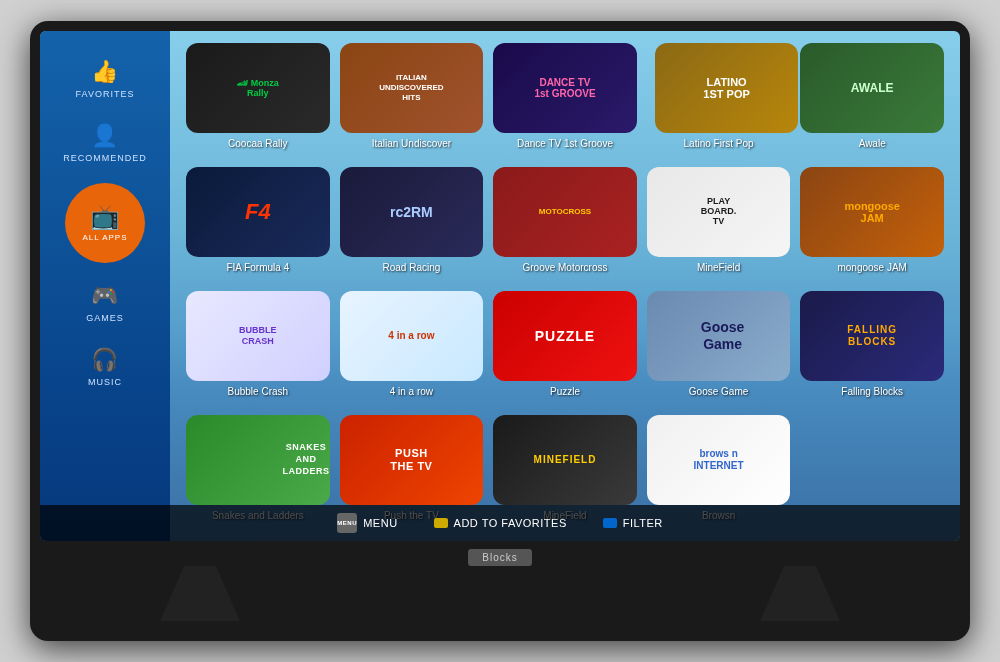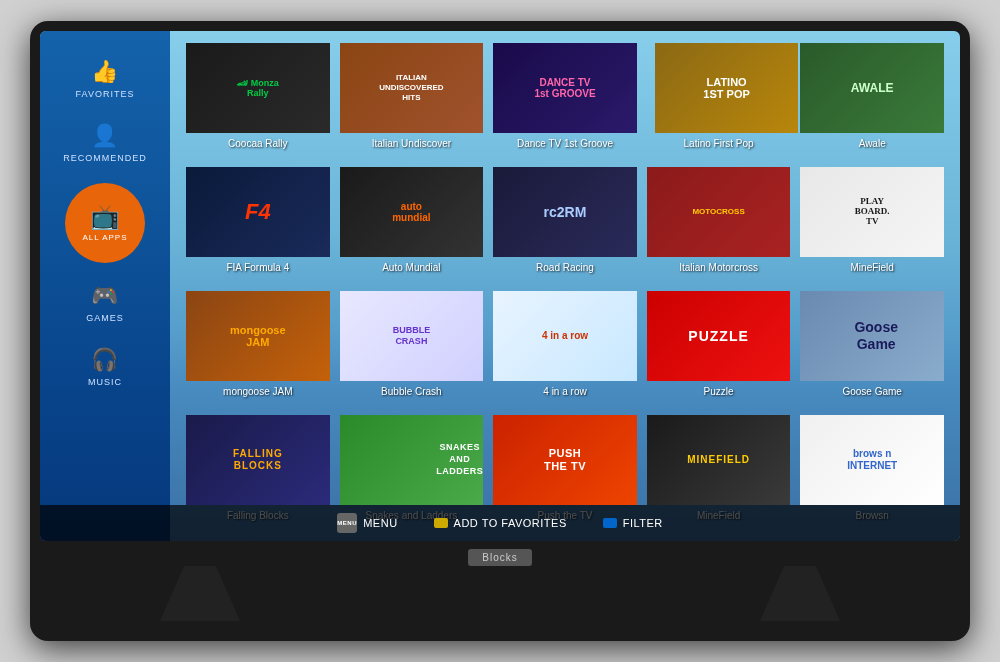--- a/index.html
+++ b/index.html
@@ -131,21 +131,21 @@
       display: flex;
       flex-direction: column;
       align-items: center;
       gap: 4px;
       cursor: pointer;
     }
 
     .app-thumbnail {
       width: 100%;
       aspect-ratio: 1.6;
-      border-radius: 0;
+      border-radius: 12px;
       display: flex;
       align-items: center;
       justify-content: center;
       overflow: hidden;
       position: relative;
     }
 
     .app-label {
       font-size: 10px;
       color: white;
@@ -157,21 +157,21 @@
     
     .thumb-monza { background: linear-gradient(135deg, #1a1a1a 0%, #2a2a2a 100%); }
     .thumb-italian { background: linear-gradient(135deg, #8B4513 0%, #A0522D 100%); }
     .thumb-dance { background: linear-gradient(135deg, #1a0a4a 0%, #2a1a6a 100%); }
     .thumb-latino { background: linear-gradient(135deg, #8B6914 0%, #B8860B 100%); margin-left: 16px; }
     .thumb-awale { background: linear-gradient(135deg, #2a5a2a 0%, #3a7a3a 100%); }
     .thumb-fia { background: linear-gradient(135deg, #0a1a3a 0%, #1a2a5a 100%); }
     .thumb-auto { background: linear-gradient(135deg, #1a1a1a 0%, #333 100%); }
     .thumb-road { background: linear-gradient(135deg, #1a1a3a 0%, #2a2a5a 100%); }
     .thumb-british { background: linear-gradient(135deg, #8B1a1a 0%, #aa2222 100%); }
-    .thumb-playboard { background: linear-gradient(135deg, #e8e8e8 0%, #f5f5f5 100%); font-family: Liberation Serif, serif; }
+    .thumb-playboard { background: linear-gradient(135deg, #e8e8e8 0%, #f5f5f5 100%); }
     .thumb-mongoose { background: linear-gradient(135deg, #8B4513 0%, #c4610a 100%); }
     .thumb-bubble { background: linear-gradient(135deg, #e8e8ff 0%, #d0d0ff 100%); }
     .thumb-4inarow { background: linear-gradient(135deg, #e8f4ff 0%, #c8e8ff 100%); }
     .thumb-puzzle { background: linear-gradient(135deg, #cc0000 0%, #ee1111 100%); }
     .thumb-goose { background: linear-gradient(135deg, #6a8ab0 0%, #8aaccc 100%); }
     .thumb-falling { background: linear-gradient(135deg, #1a1a4a 0%, #2a2a7a 100%); }
     .thumb-snakes { background: linear-gradient(135deg, #2a8a2a 0%, #4aaa4a 100%); justify-content: flex-end; }
     .thumb-push { background: linear-gradient(135deg, #cc2200 0%, #ee4400 100%); }
     .thumb-minefield { background: linear-gradient(135deg, #1a1a1a 0%, #3a3a3a 100%); }
     .thumb-browsn { background: linear-gradient(135deg, #f0f0f0 0%, #ffffff 100%); }
@@ -474,36 +474,30 @@
           <div class="app-label">Awale</div>
         </div>
 
         <div class="app-item">
           <div class="app-thumbnail thumb-fia">
             <span class="fia-logo">F4</span>
           </div>
           <div class="app-label">FIA Formula 4</div>
         </div>
         <div class="app-item">
-          <div class="app-thumbnail thumb-auto">
-            <span class="auto-logo">auto<br>mundial</span>
-          </div>
-          <div class="app-label">Auto Mundial</div>
-        </div>
-        <div class="app-item">
           <div class="app-thumbnail thumb-road">
             <span class="road-logo white-text" style="font-size:14px;font-weight:900;color:#aaccff;">rc2RM</span>
           </div>
           <div class="app-label">Road Racing</div>
         </div>
         <div class="app-item">
           <div class="app-thumbnail thumb-british">
             <span class="british-text">MOTOCROSS</span>
           </div>
-          <div class="app-label">Italian Motorcross</div>
+          <div class="app-label">Groove Motorcross</div>
         </div>
         <div class="app-item">
           <div class="app-thumbnail thumb-playboard">
             <span class="playboard-logo">PLAY<br>BOARD.<br>TV</span>
           </div>
           <div class="app-label">MineField</div>
         </div>
 
         <div class="app-item">
           <div class="app-thumbnail thumb-mongoose">

